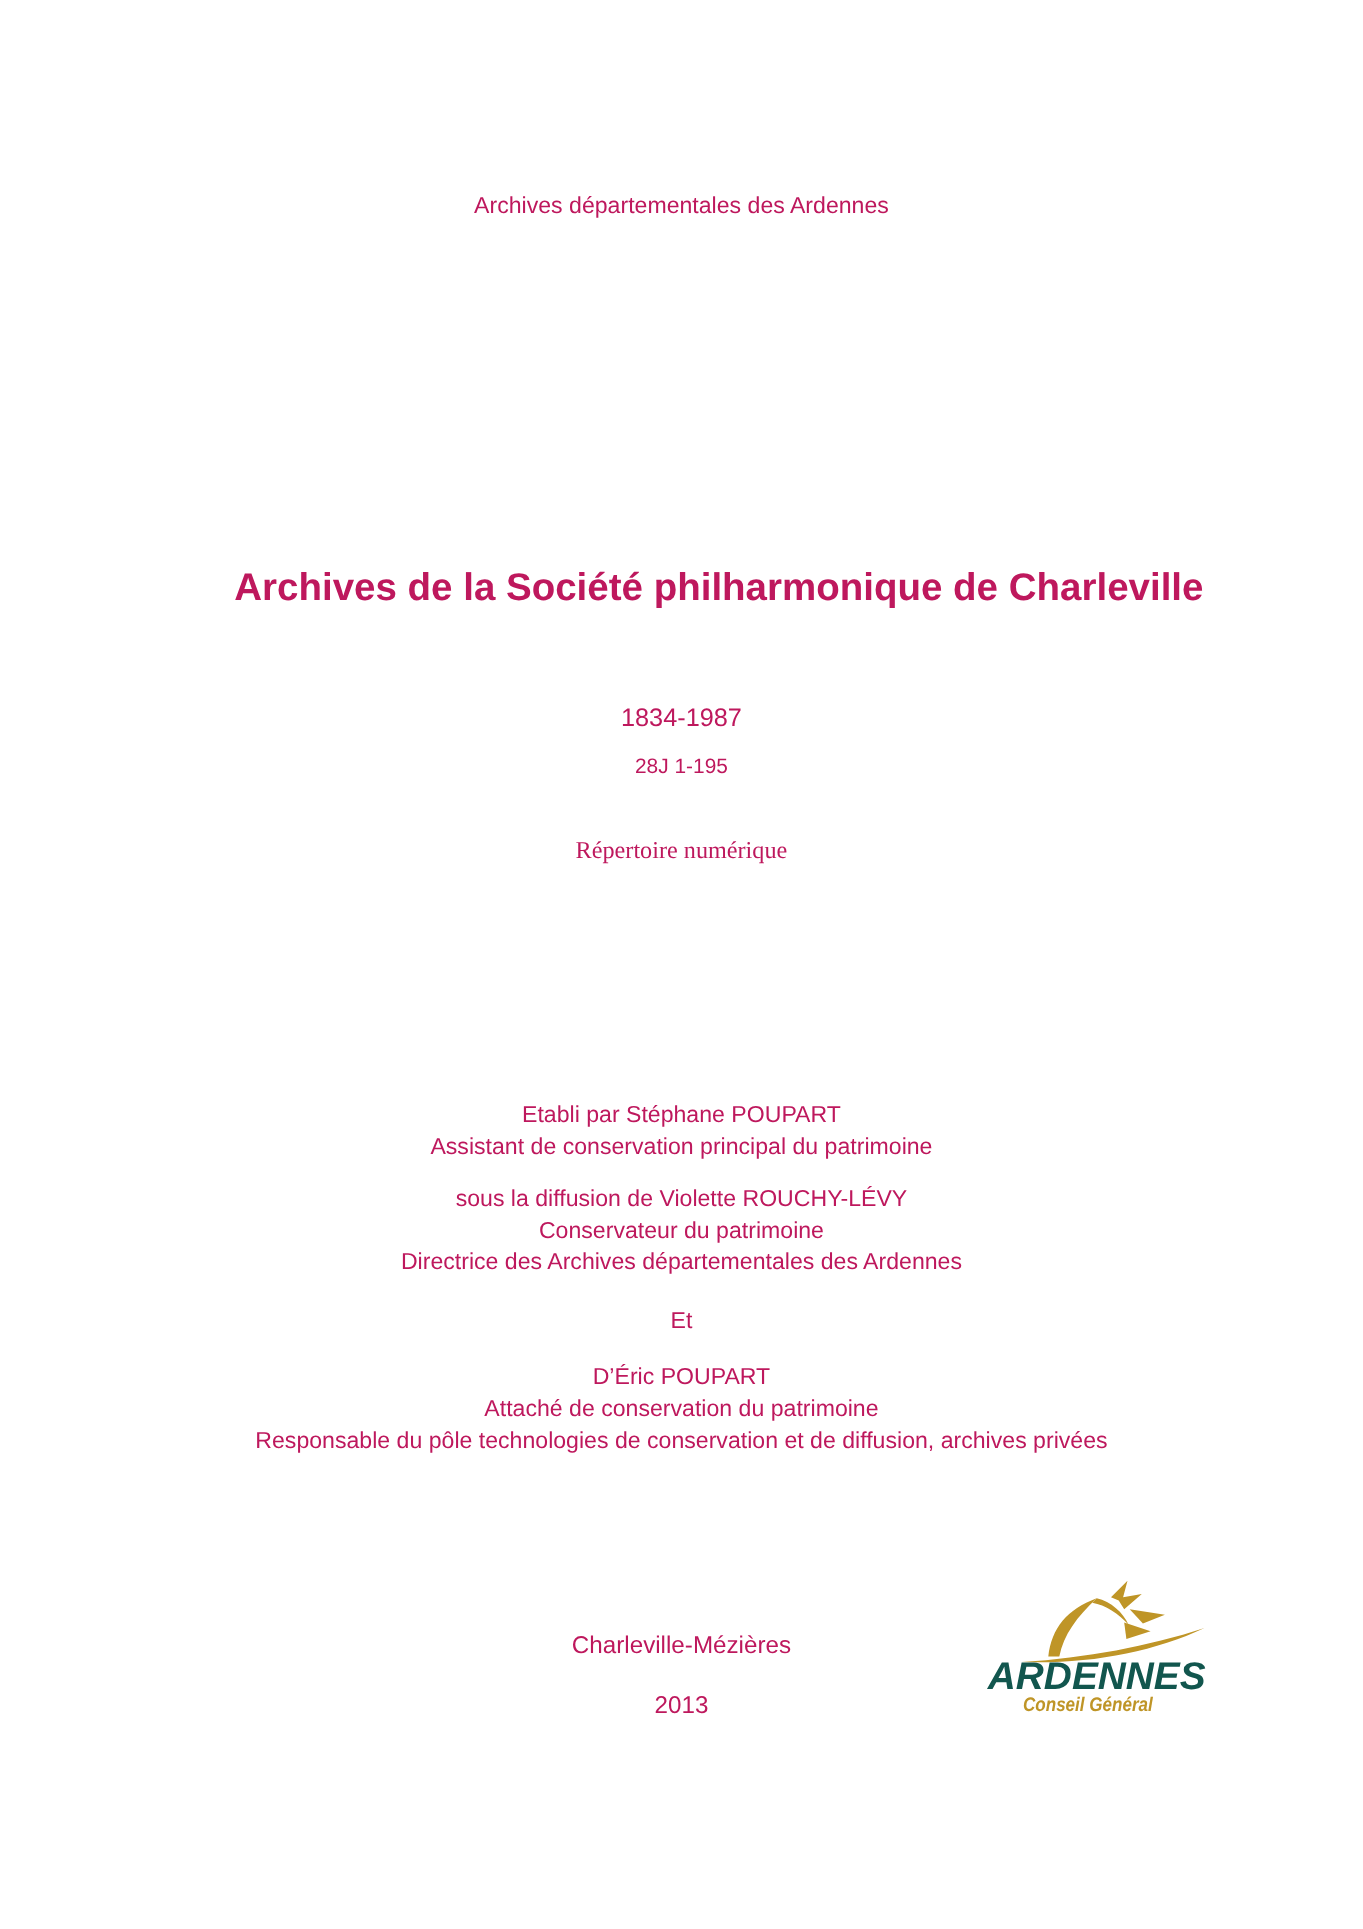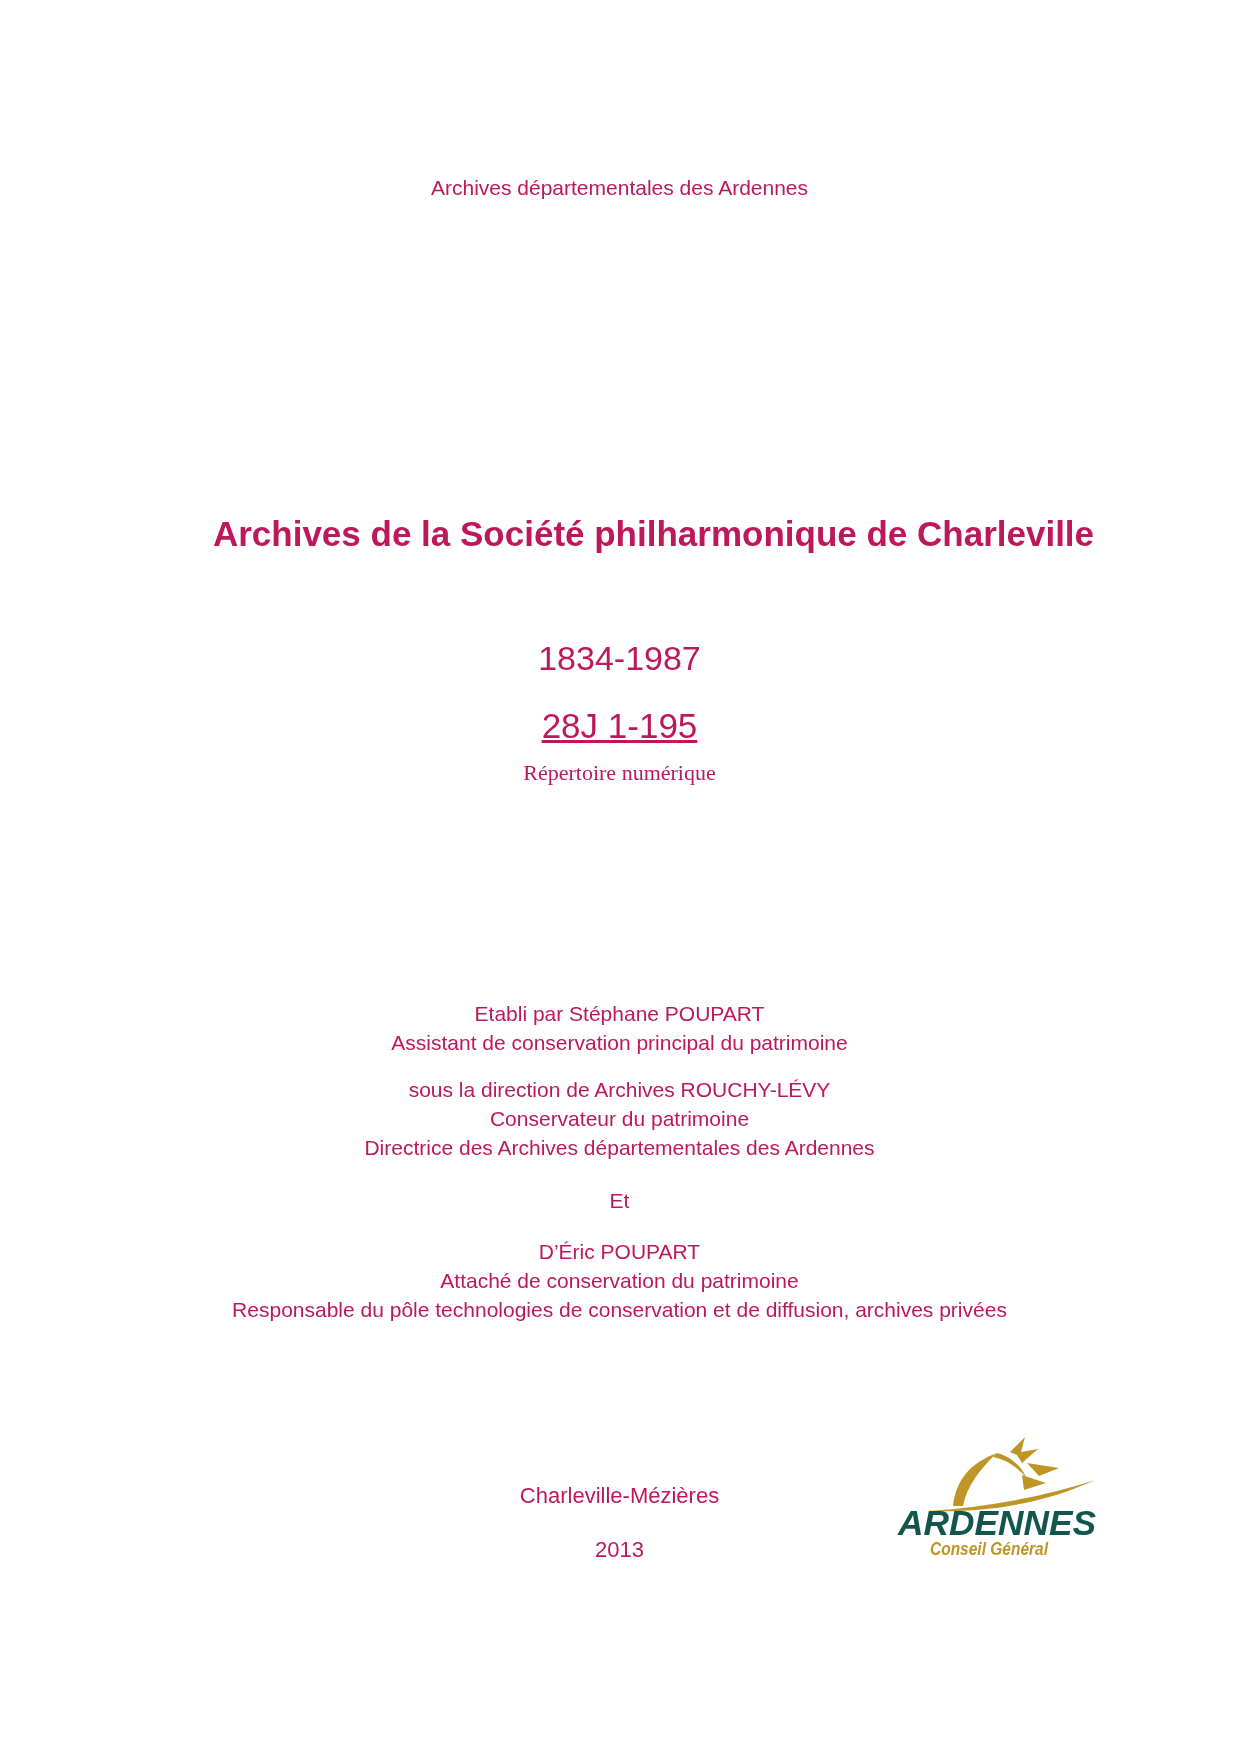--- a/index.html
+++ b/index.html
@@ -29,26 +29,25 @@
     font-size: 21px;
   }
   .title {
     top: 514px;
     font-size: 35px;
     font-weight: bold;
     padding-left: 34px;
   }
   .daterange {
     top: 639px;
-    font-size: 34px;
+    font-size: 23px;
   }
   .reference {
-    top: 706px;
-    font-size: 35px;
-    text-decoration: underline;
+    top: 687px;
+    font-size: 19px;
   }
   .doctype {
     top: 760px;
     font-size: 22px;
     font-family: Liberation Serif, serif;
   }
   .credit-block {
     position: absolute;
     left: 0;
     width: 100%;
@@ -95,21 +94,21 @@
   <div class="line reference">28J 1-195</div>
 
   <div class="line doctype">Répertoire numérique</div>
 
   <div class="credit-block author-block">
     <div>Etabli par Stéphane POUPART</div>
     <div>Assistant de conservation principal du patrimoine</div>
   </div>
 
   <div class="credit-block direction-block">
-    <div>sous la direction de Archives ROUCHY-LÉVY</div>
+    <div>sous la diffusion de Violette ROUCHY-LÉVY</div>
     <div>Conservateur du patrimoine</div>
     <div>Directrice des Archives départementales des Ardennes</div>
   </div>
 
   <div class="line conjunction-line">Et</div>
 
   <div class="credit-block codirection-block">
     <div>D’Éric POUPART</div>
     <div>Attaché de conservation du patrimoine</div>
     <div>Responsable du pôle technologies de conservation et de diffusion, archives privées</div>

